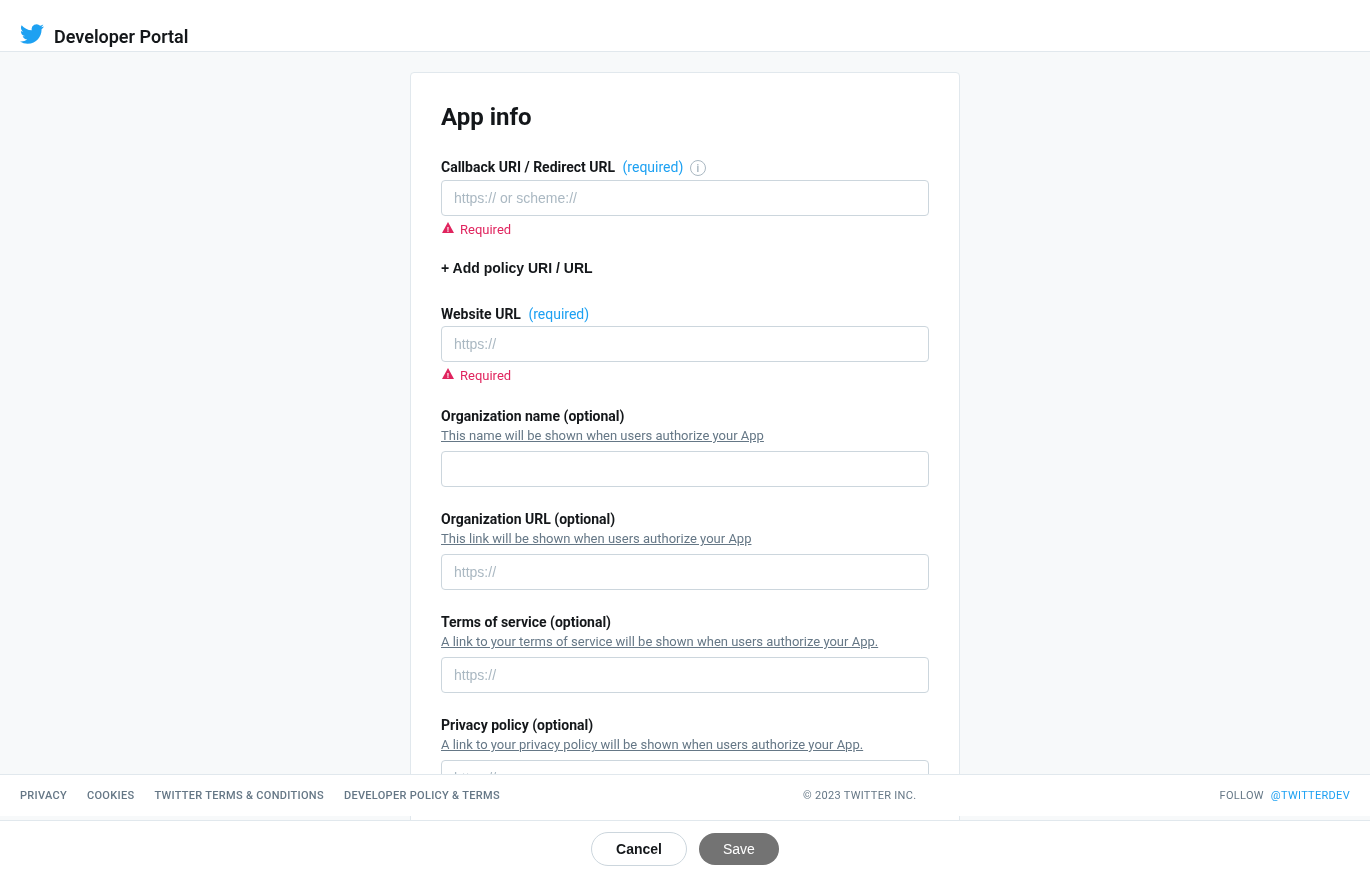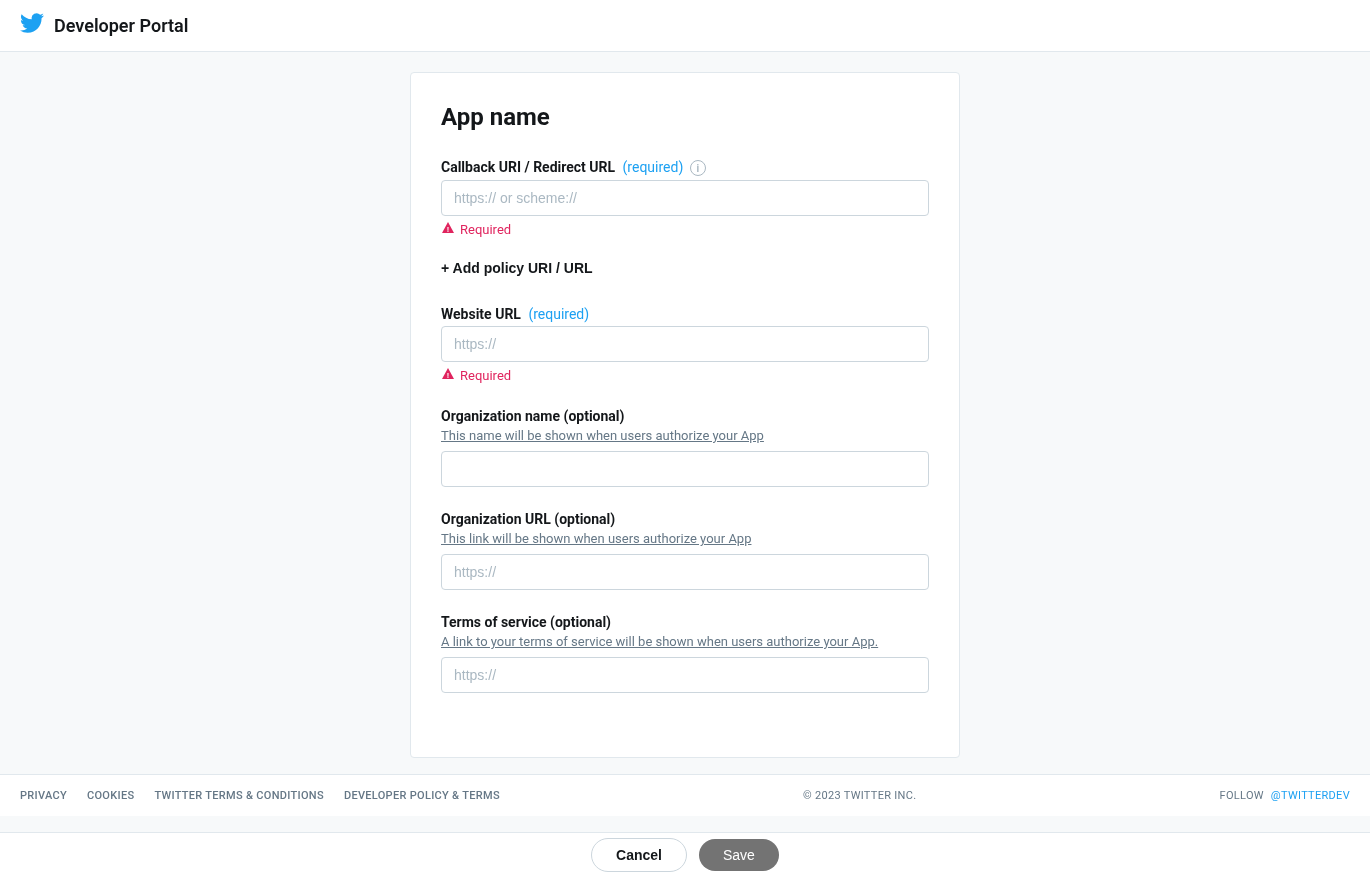--- a/index.html
+++ b/index.html
@@ -9,21 +9,21 @@
       color: #14171a;
       font-size: 14px;
       min-height: 876px;
     }
 
     
     .header {
       background: #fff;
       border-bottom: 1px solid #e1e8ed;
       display: flex;
-      align-items: center;
+      align-items: flex-end;
       padding: 0 20px;
       height: 52px;
     }
     .header-logo {
       display: flex;
       align-items: center;
       gap: 10px;
     }
     .twitter-bird {
       color: #1da1f2;
@@ -137,21 +137,21 @@
       bottom: 0;
       left: 0;
       right: 0;
       background: #fff;
       border-top: 1px solid #e1e8ed;
       display: flex;
       justify-content: center;
       align-items: center;
       gap: 12px;
       padding: 12px 20px;
-      height: 44px;
+      height: 56px;
     }
 
     .btn-cancel {
       background: #fff;
       border: 1px solid #ccd6dd;
       border-radius: 20px;
       padding: 8px 24px;
       font-size: 14px;
       font-weight: 600;
       color: #14171a;
@@ -220,21 +220,21 @@
       <svg viewBox="0 0 24 24" width="24" height="24" fill="#1da1f2">
         <path d="M23.954 4.569a10 10 0 01-2.825.775 4.958 4.958 0 002.163-2.723c-.951.555-2.005.959-3.127 1.184a4.92 4.92 0 00-8.384 4.482C7.691 8.094 4.066 6.13 1.64 3.161a4.822 4.822 0 00-.666 2.475c0 1.71.87 3.213 2.188 4.096a4.904 4.904 0 01-2.228-.616v.061a4.923 4.923 0 003.946 4.827 4.996 4.996 0 01-2.212.085 4.937 4.937 0 004.604 3.417 9.868 9.868 0 01-6.102 2.105c-.39 0-.779-.023-1.17-.067a13.995 13.995 0 007.557 2.209c9.054 0 13.999-7.496 13.999-13.986 0-.209 0-.42-.015-.63a9.936 9.936 0 002.46-2.548l-.047-.02z"></path>
       </svg>
     </span>
     <span class="header-title">Developer Portal</span>
   </div>
 </header>
 
 <div class="main">
   <div class="card">
-    <h1 class="page-title">App name</h1>
+    <h1 class="page-title">App info</h1>
 
     <div class="form-section">
       <div class="field-label">
         <span>Callback URI / Redirect URL</span>
         <span class="required-badge">(required)</span>
         <span class="info-icon">i</span>
       </div>
       <input type="text" class="text-input" placeholder="https:// or scheme://" style="">
       <div class="error-row">
         <span>
@@ -278,20 +278,25 @@
       <div class="field-description">This link will be shown when users authorize your App</div>
       <input type="text" class="text-input" placeholder="https://" style="">
     </div>
 
     <div class="form-section">
       <div class="field-label">Terms of service (optional)</div>
       <div class="field-description">A link to your terms of service will be shown when users authorize your App.</div>
       <input type="text" class="text-input" placeholder="https://" style="">
     </div>
 
+    <div class="form-section">
+      <div class="field-label">Privacy policy (optional)</div>
+      <div class="field-description">A link to your privacy policy will be shown when users authorize your App.</div>
+      <input type="text" class="text-input" placeholder="https://" style="">
+    </div>
 
   </div>
 </div>
 
 <footer class="footer">
   <div class="footer-links">
     <a class="footer-link" href="#">PRIVACY</a>
     <a class="footer-link" href="#">COOKIES</a>
     <a class="footer-link" href="#">TWITTER TERMS &amp; CONDITIONS</a>
     <a class="footer-link" href="#">DEVELOPER POLICY &amp; TERMS</a>

